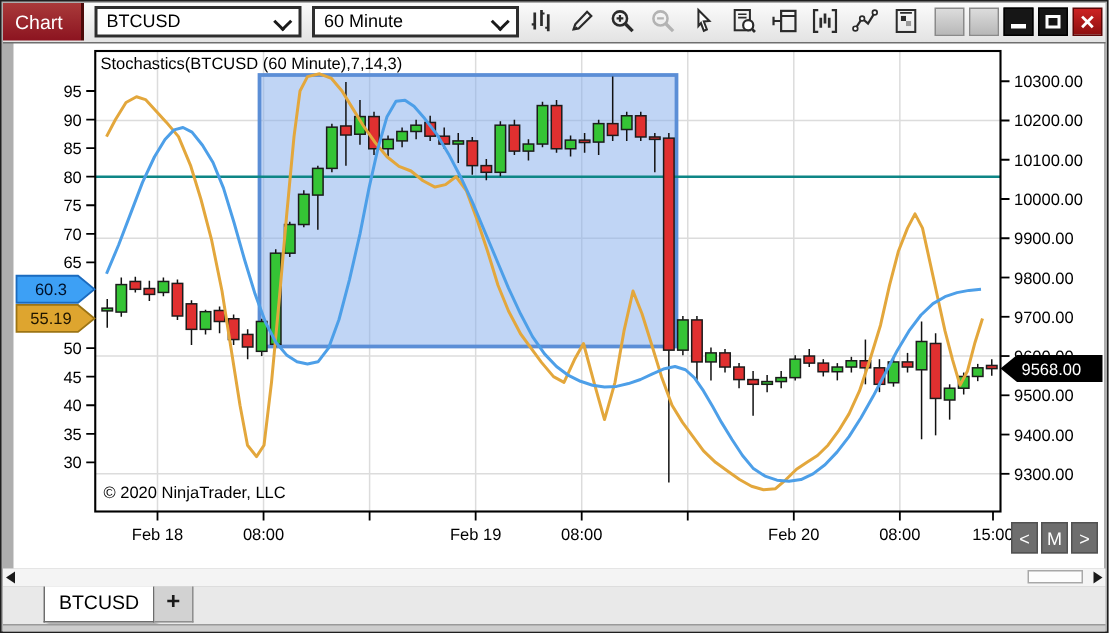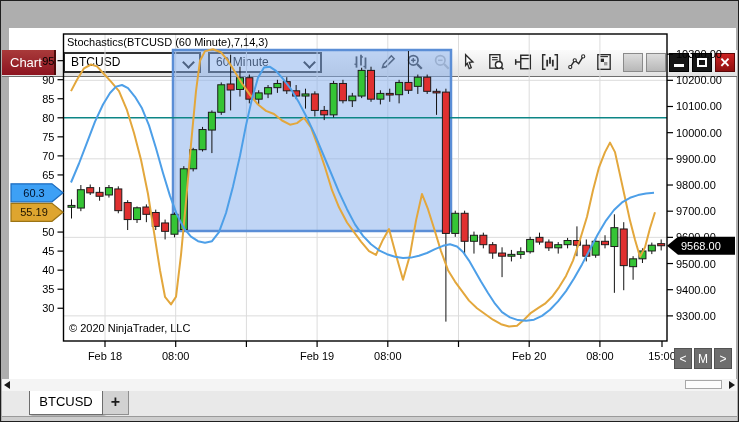--- a/index.html
+++ b/index.html
@@ -1,23 +1,23 @@
 <!DOCTYPE html>
 <html><head>
 <meta charset="utf-8">
 <style>
   html,body{margin:0;padding:0;background:#666;font-family:"Liberation Sans",sans-serif;}
   .window{position:relative;width:739px;height:422px;background:#aeaeae;border:1px solid #1f1f1f;box-sizing:border-box;overflow:hidden;}
   
-  .titlebar{position:absolute;left:1px;top:1px;right:1px;height:26px;background:linear-gradient(#fbfbfb,#e3e3e3);border-bottom:1px solid #6f6f6f;margin-top:48px;}
+  .titlebar{position:absolute;left:1px;top:1px;right:1px;height:26px;background:linear-gradient(#fbfbfb,#e3e3e3);border-bottom:1px solid #6f6f6f;}
   .chart-tab{position:absolute;left:0;top:0;width:54px;height:25px;background:linear-gradient(#a93a3a,#8c1420);border-right:2px solid #4c0a0a;color:#fff;font-size:13px;line-height:25px;padding-left:8px;box-sizing:border-box;}
   .combo{position:absolute;top:2px;height:21px;background:#fff;border:2px solid #2e2e2e;box-sizing:border-box;font-size:12px;color:#000;line-height:17px;padding:0 20px 0 6px;}
   .combo .chev{position:absolute;right:6px;top:4px;width:7px;height:7px;border-right:2px solid #1a1a1a;border-bottom:2px solid #1a1a1a;transform:rotate(45deg);}
   .combo.instrument{left:61px;width:138px;}
-  .combo.interval{left:206px;width:114px;}
+  .combo.interval{left:206px;width:138px;}
   .tb-icons{position:absolute;left:350px;top:3px;height:20px;display:flex;gap:9px;}
   .tb-icon{width:18px;height:18px;display:inline-block;}
   .winbtns{position:absolute;right:2px;top:3px;display:flex;gap:3px;}
   .wbtn{width:20px;height:19px;border:1px solid #8a8a8a;background:linear-gradient(#dcdcdc,#b8b8b8);position:relative;box-sizing:border-box;}
   .wbtn.dark{background:#161616;border-color:#000;}
   .wbtn.close{background:linear-gradient(#c22,#8e0f0f);border-color:#5c0707;}
   .wbtn .minbar{position:absolute;left:4px;right:4px;bottom:4px;height:3px;background:#fff;}
   .wbtn .maxbox{position:absolute;left:4px;top:4px;right:4px;bottom:4px;border:2px solid #fff;}
   .wbtn .xglyph{position:absolute;left:0;top:0;width:100%;height:100%;color:#fff;font-size:13px;font-weight:bold;text-align:center;line-height:17px;}
   

